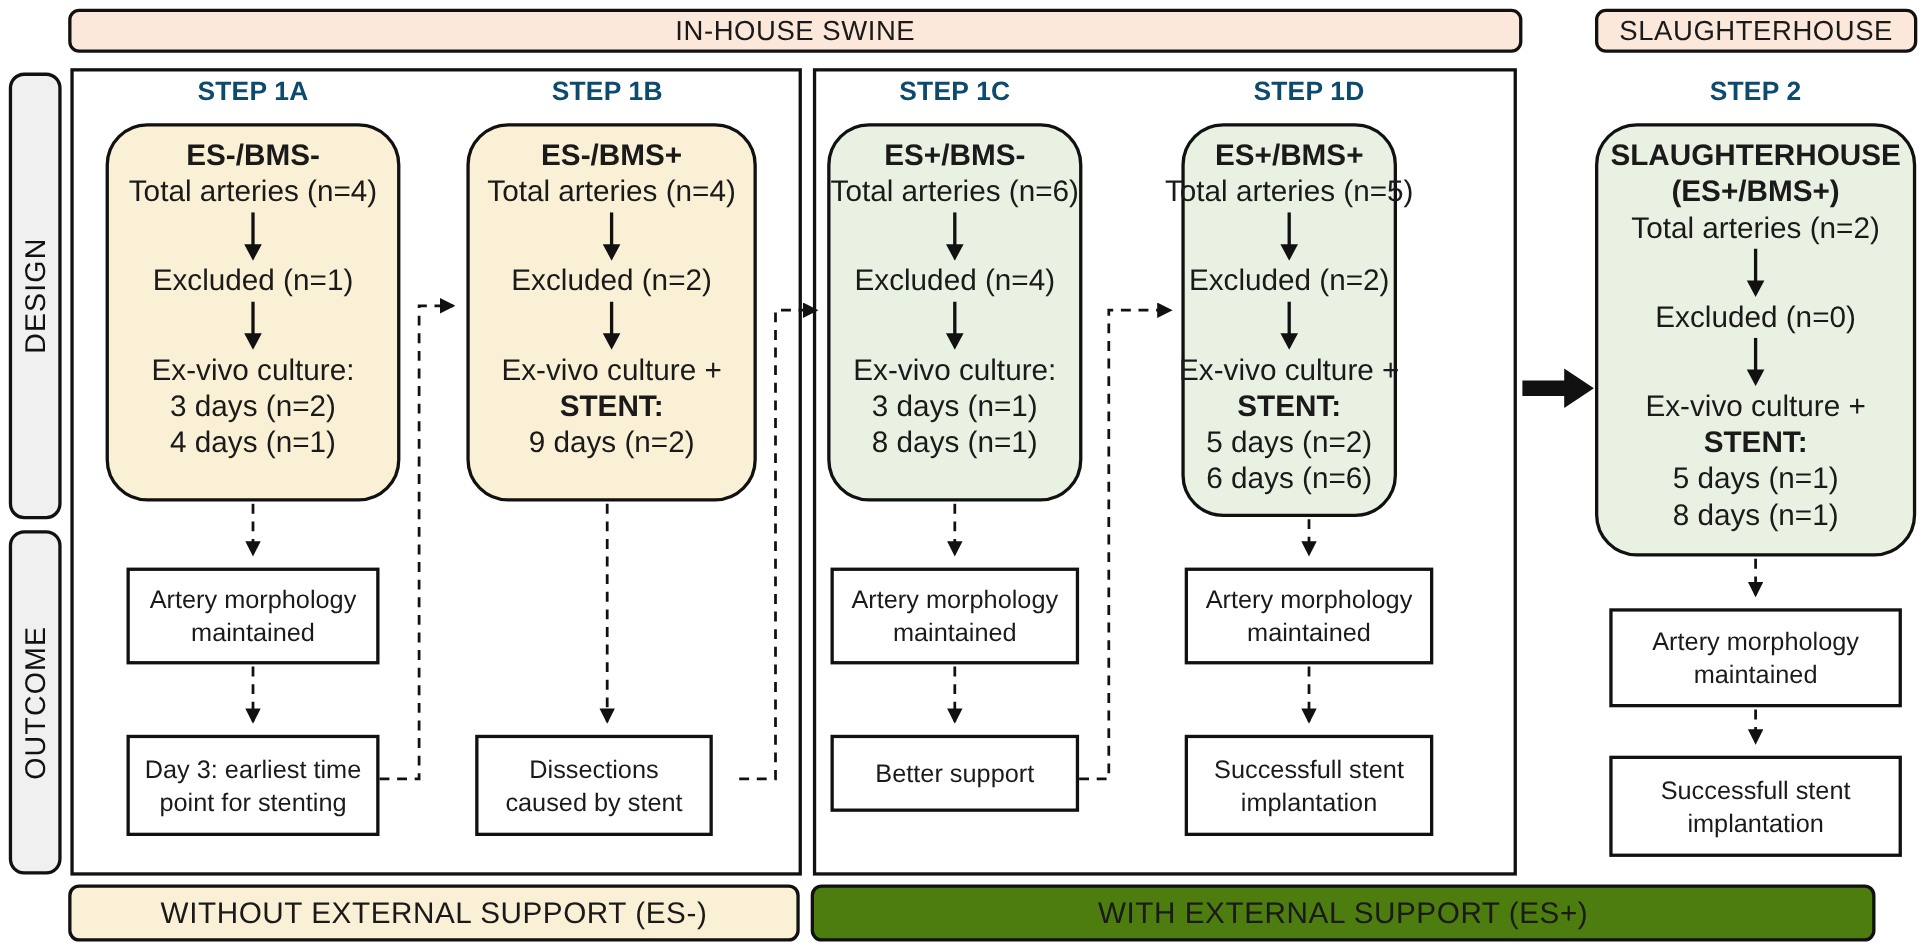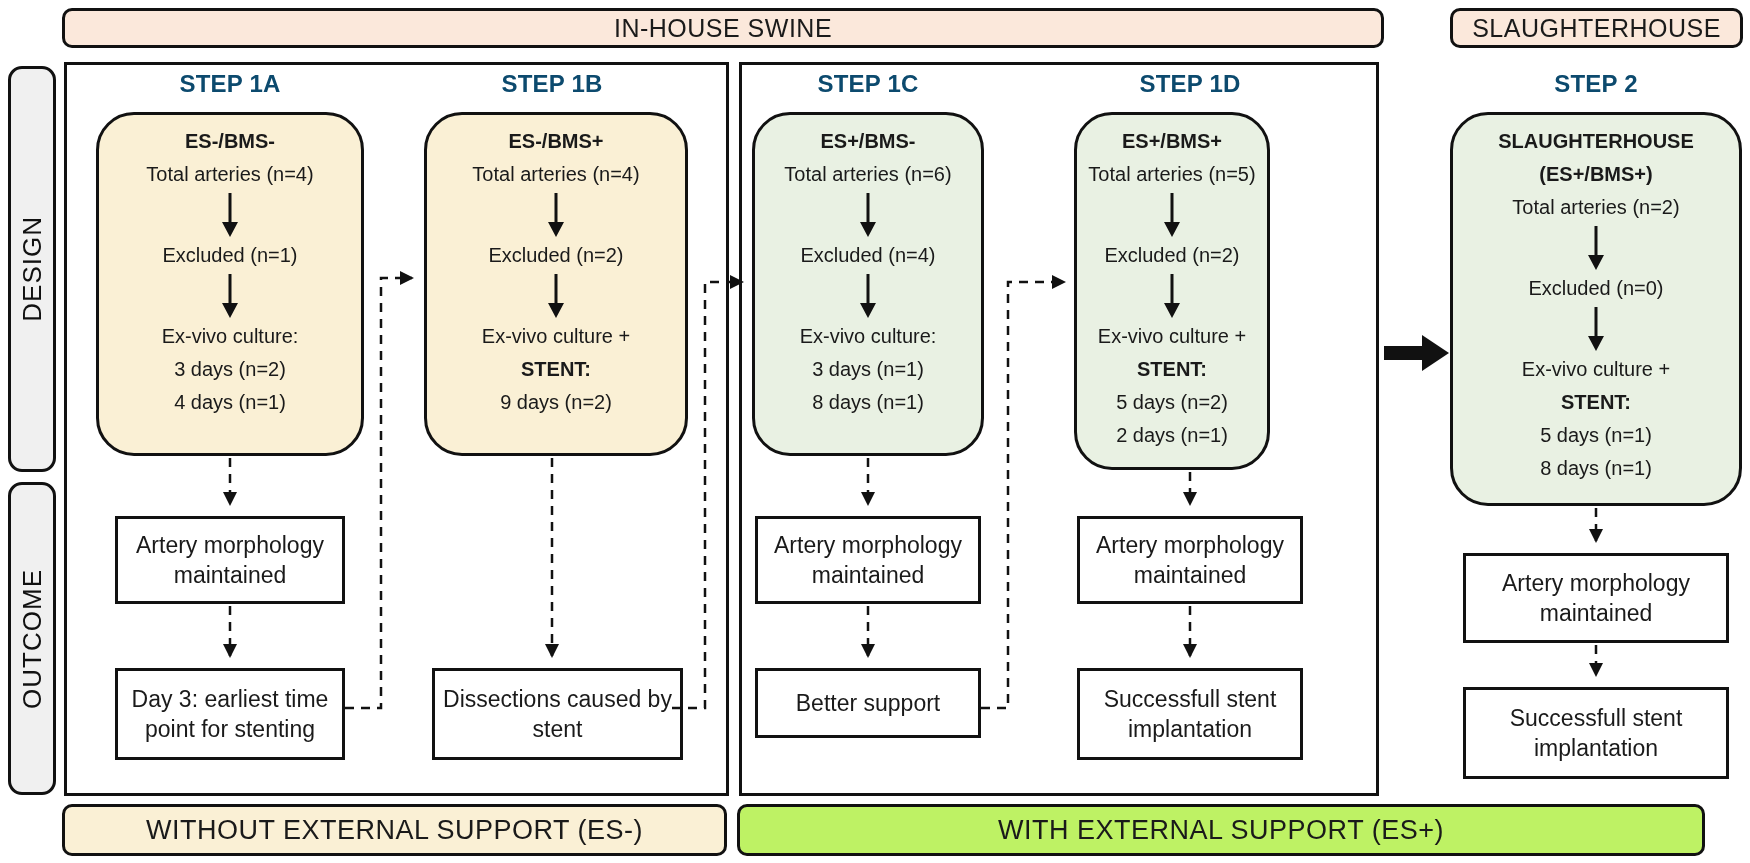--- a/index.html
+++ b/index.html
@@ -9,21 +9,21 @@
   }
   .abs{position:absolute;box-sizing:border-box;}
   
   .bar{
     display:flex;align-items:center;justify-content:center;
     border:3px solid #111;border-radius:10px;
     font-size:25px;font-weight:500;letter-spacing:.5px;text-align:center;
   }
   .bar.peach{background:#fbe8db;}
   .bar.tan{background:#faf0d5;font-size:27px;}
-  .bar.green{background:#bef264;font-size:27px;}
+  .bar.green{background:#4d7c0f;font-size:27px;}
   
   .rail{
     background:#f0f0f0;border:3px solid #111;border-radius:14px;
     display:flex;align-items:center;justify-content:center;
   }
   .rail .vtext{
     writing-mode:vertical-rl;transform:rotate(180deg);
     font-size:26px;letter-spacing:1px;color:#111;
   }
   
@@ -33,21 +33,21 @@
     font-size:24px;font-weight:700;text-align:center;color:#0c4a6e;letter-spacing:.2px;
   }
   
   .dbox{
     border:3px solid #111;border-radius:38px;
     display:flex;flex-direction:column;align-items:center;
     padding-top:10px;text-align:center;
   }
   .dbox.tan{background:#faf0d5;}
   .dbox.green{background:#e9f1e3;}
-  .dbox .line{font-size:20px;line-height:33px;white-space:nowrap;}
+  .dbox .line{font-size:27px;line-height:33px;white-space:nowrap;}
   .dbox .bold{font-weight:700;}
   .sarrow{display:block;margin:2px auto;}
   
   .obox{
     border:3px solid #111;background:#fff;
     display:flex;align-items:center;justify-content:center;
     text-align:center;font-size:23px;line-height:30px;padding:0 8px;
   }
   .overlay{pointer-events:none;z-index:5;}
 </style>
@@ -134,21 +134,21 @@
         <polygon points="5,29 21,29 13,44" fill="#111"></polygon>
       </svg>
     <div class="line">Excluded (n=2)</div>
     <svg class="sarrow" width="26" height="44" viewBox="0 0 26 44">
         <line x1="13" y1="0" x2="13" y2="30" stroke="#111" stroke-width="3"></line>
         <polygon points="5,29 21,29 13,44" fill="#111"></polygon>
       </svg>
     <div class="line">Ex-vivo culture +</div>
     <div class="line bold">STENT:</div>
     <div class="line">5 days (n=2)</div>
-    <div class="line">2 days (n=1)</div>
+    <div class="line">6 days (n=6)</div>
   </div>
 
   <div class="abs dbox green" style="left:1450px;top:112px;width:292px;height:394px;">
     <div class="line bold">SLAUGHTERHOUSE</div>
     <div class="line bold">(ES+/BMS+)</div>
     <div class="line">Total arteries (n=2)</div>
     <svg class="sarrow" width="26" height="44" viewBox="0 0 26 44">
         <line x1="13" y1="0" x2="13" y2="30" stroke="#111" stroke-width="3"></line>
         <polygon points="5,29 21,29 13,44" fill="#111"></polygon>
       </svg>
@@ -162,21 +162,21 @@
     <div class="line">5 days (n=1)</div>
     <div class="line">8 days (n=1)</div>
   </div>
 
   <div class="abs obox" style="left:115px;top:516px;width:230px;height:88px;">Artery morphology maintained</div>
   <div class="abs obox" style="left:755px;top:516px;width:226px;height:88px;">Artery morphology maintained</div>
   <div class="abs obox" style="left:1077px;top:516px;width:226px;height:88px;">Artery morphology maintained</div>
   <div class="abs obox" style="left:1463px;top:553px;width:266px;height:90px;">Artery morphology maintained</div>
 
   <div class="abs obox" style="left:115px;top:668px;width:230px;height:92px;">Day 3: earliest time point for stenting</div>
-  <div class="abs obox" style="left:432px;top:668px;width:251px;height:92px;">Dissections caused by stent</div>
+  <div class="abs obox" style="left:432px;top:668px;width:216px;height:92px;">Dissections caused by stent</div>
   <div class="abs obox" style="left:755px;top:668px;width:226px;height:70px;">Better support</div>
   <div class="abs obox" style="left:1077px;top:668px;width:226px;height:92px;">Successfull stent implantation</div>
   <div class="abs obox" style="left:1463px;top:687px;width:266px;height:92px;">Successfull stent implantation</div>
 
   <div class="abs bar tan" style="left:62px;top:804px;width:665px;height:52px;">WITHOUT EXTERNAL SUPPORT (ES-)</div>
   <div class="abs bar green" style="left:737px;top:804px;width:968px;height:52px;">WITH EXTERNAL SUPPORT (ES+)</div>
 
   <svg class="abs overlay" style="left:0;top:0;" width="1750" height="863" viewBox="0 0 1750 863">
     <defs>
       <marker id="ah" markerUnits="userSpaceOnUse" markerWidth="16" markerHeight="16" refX="12" refY="7" orient="auto">

